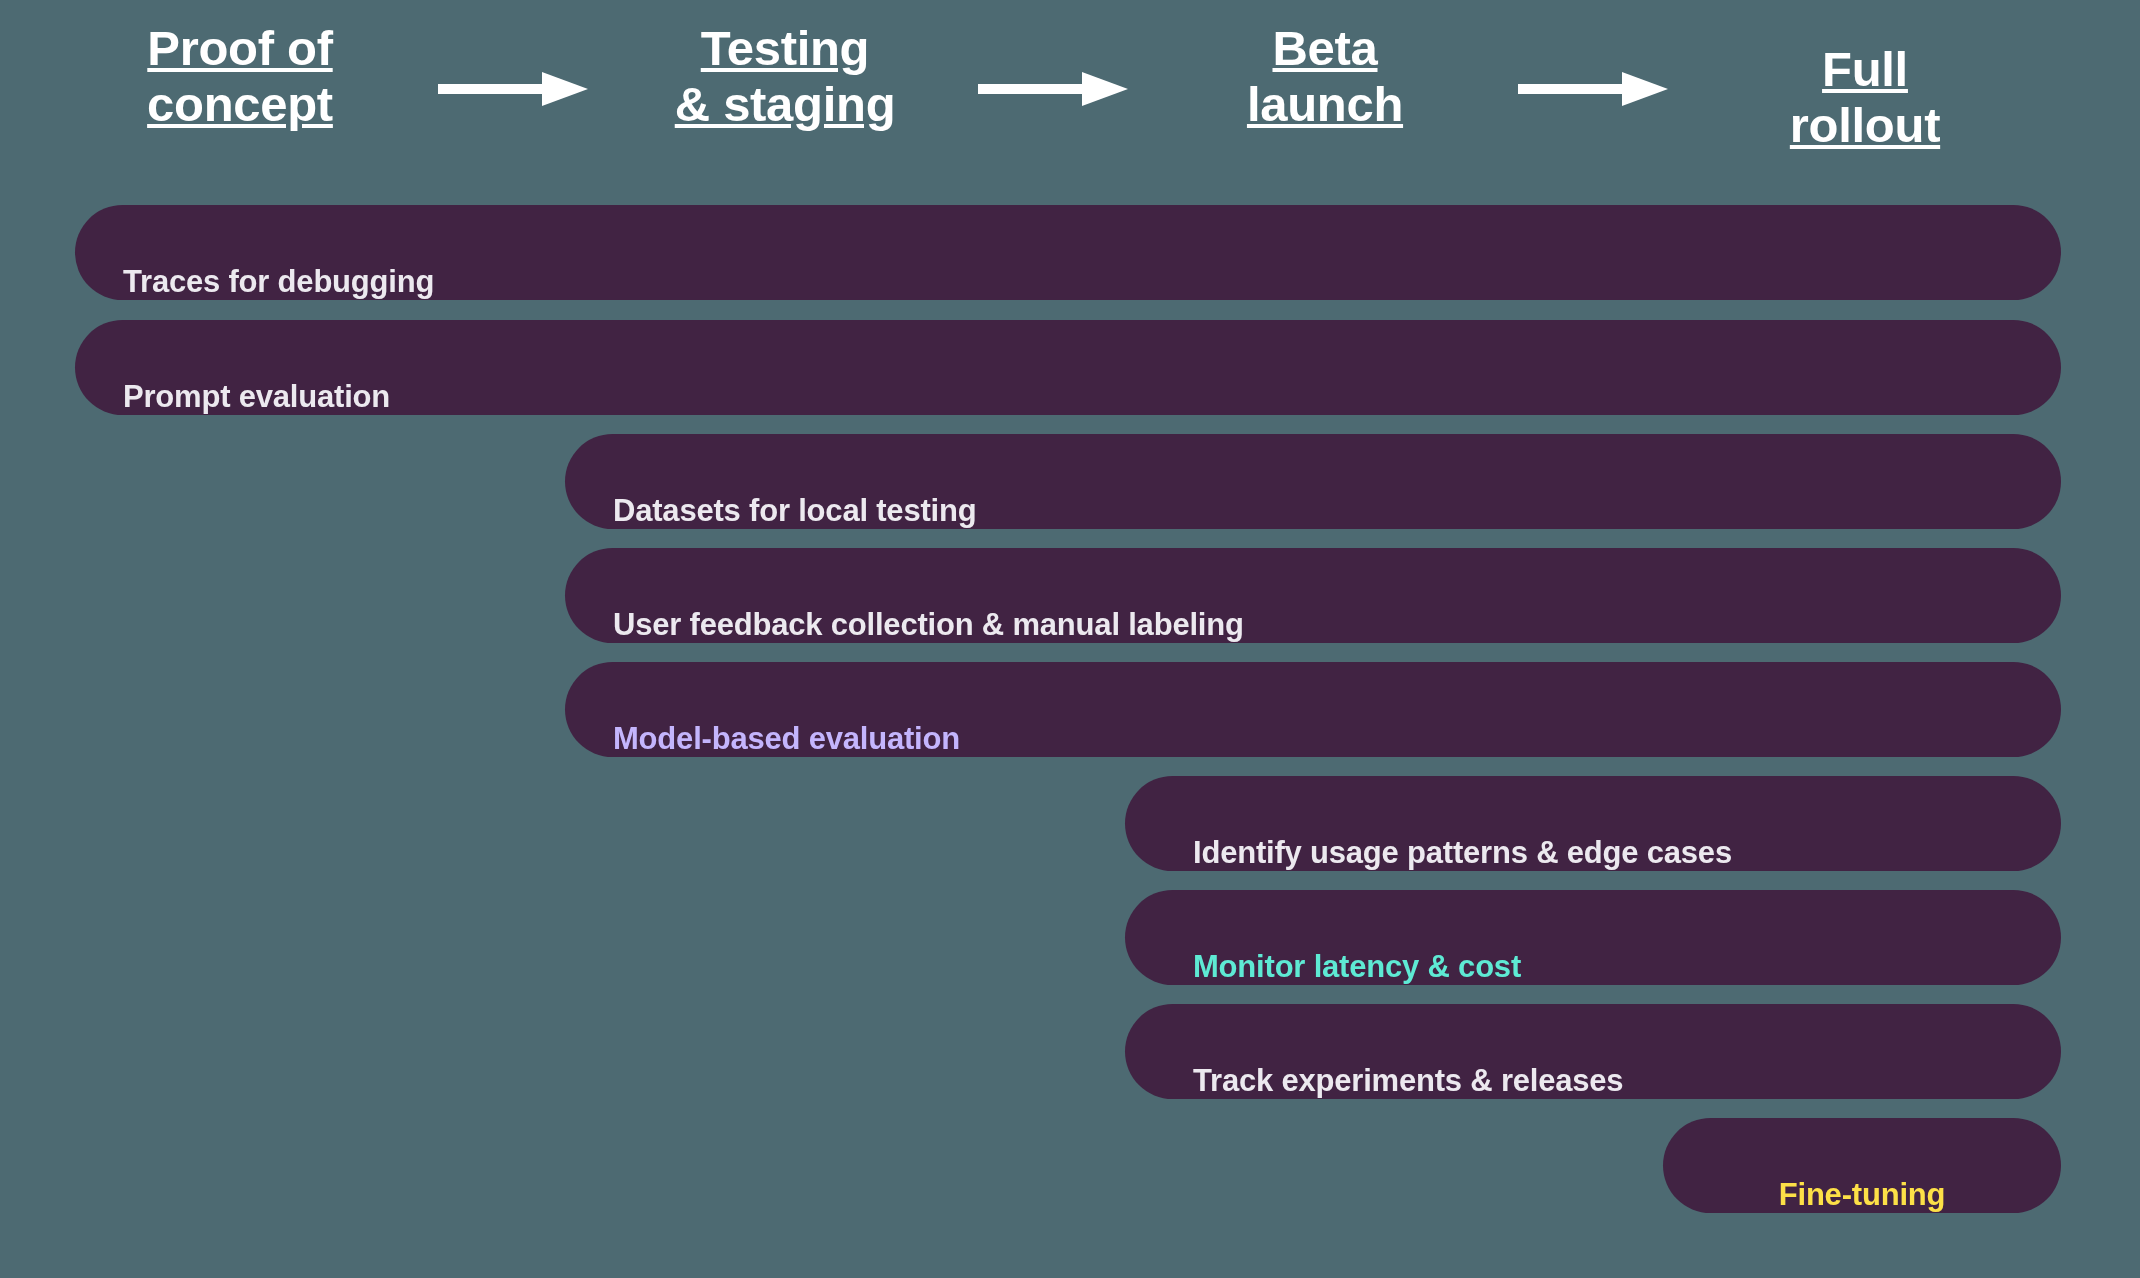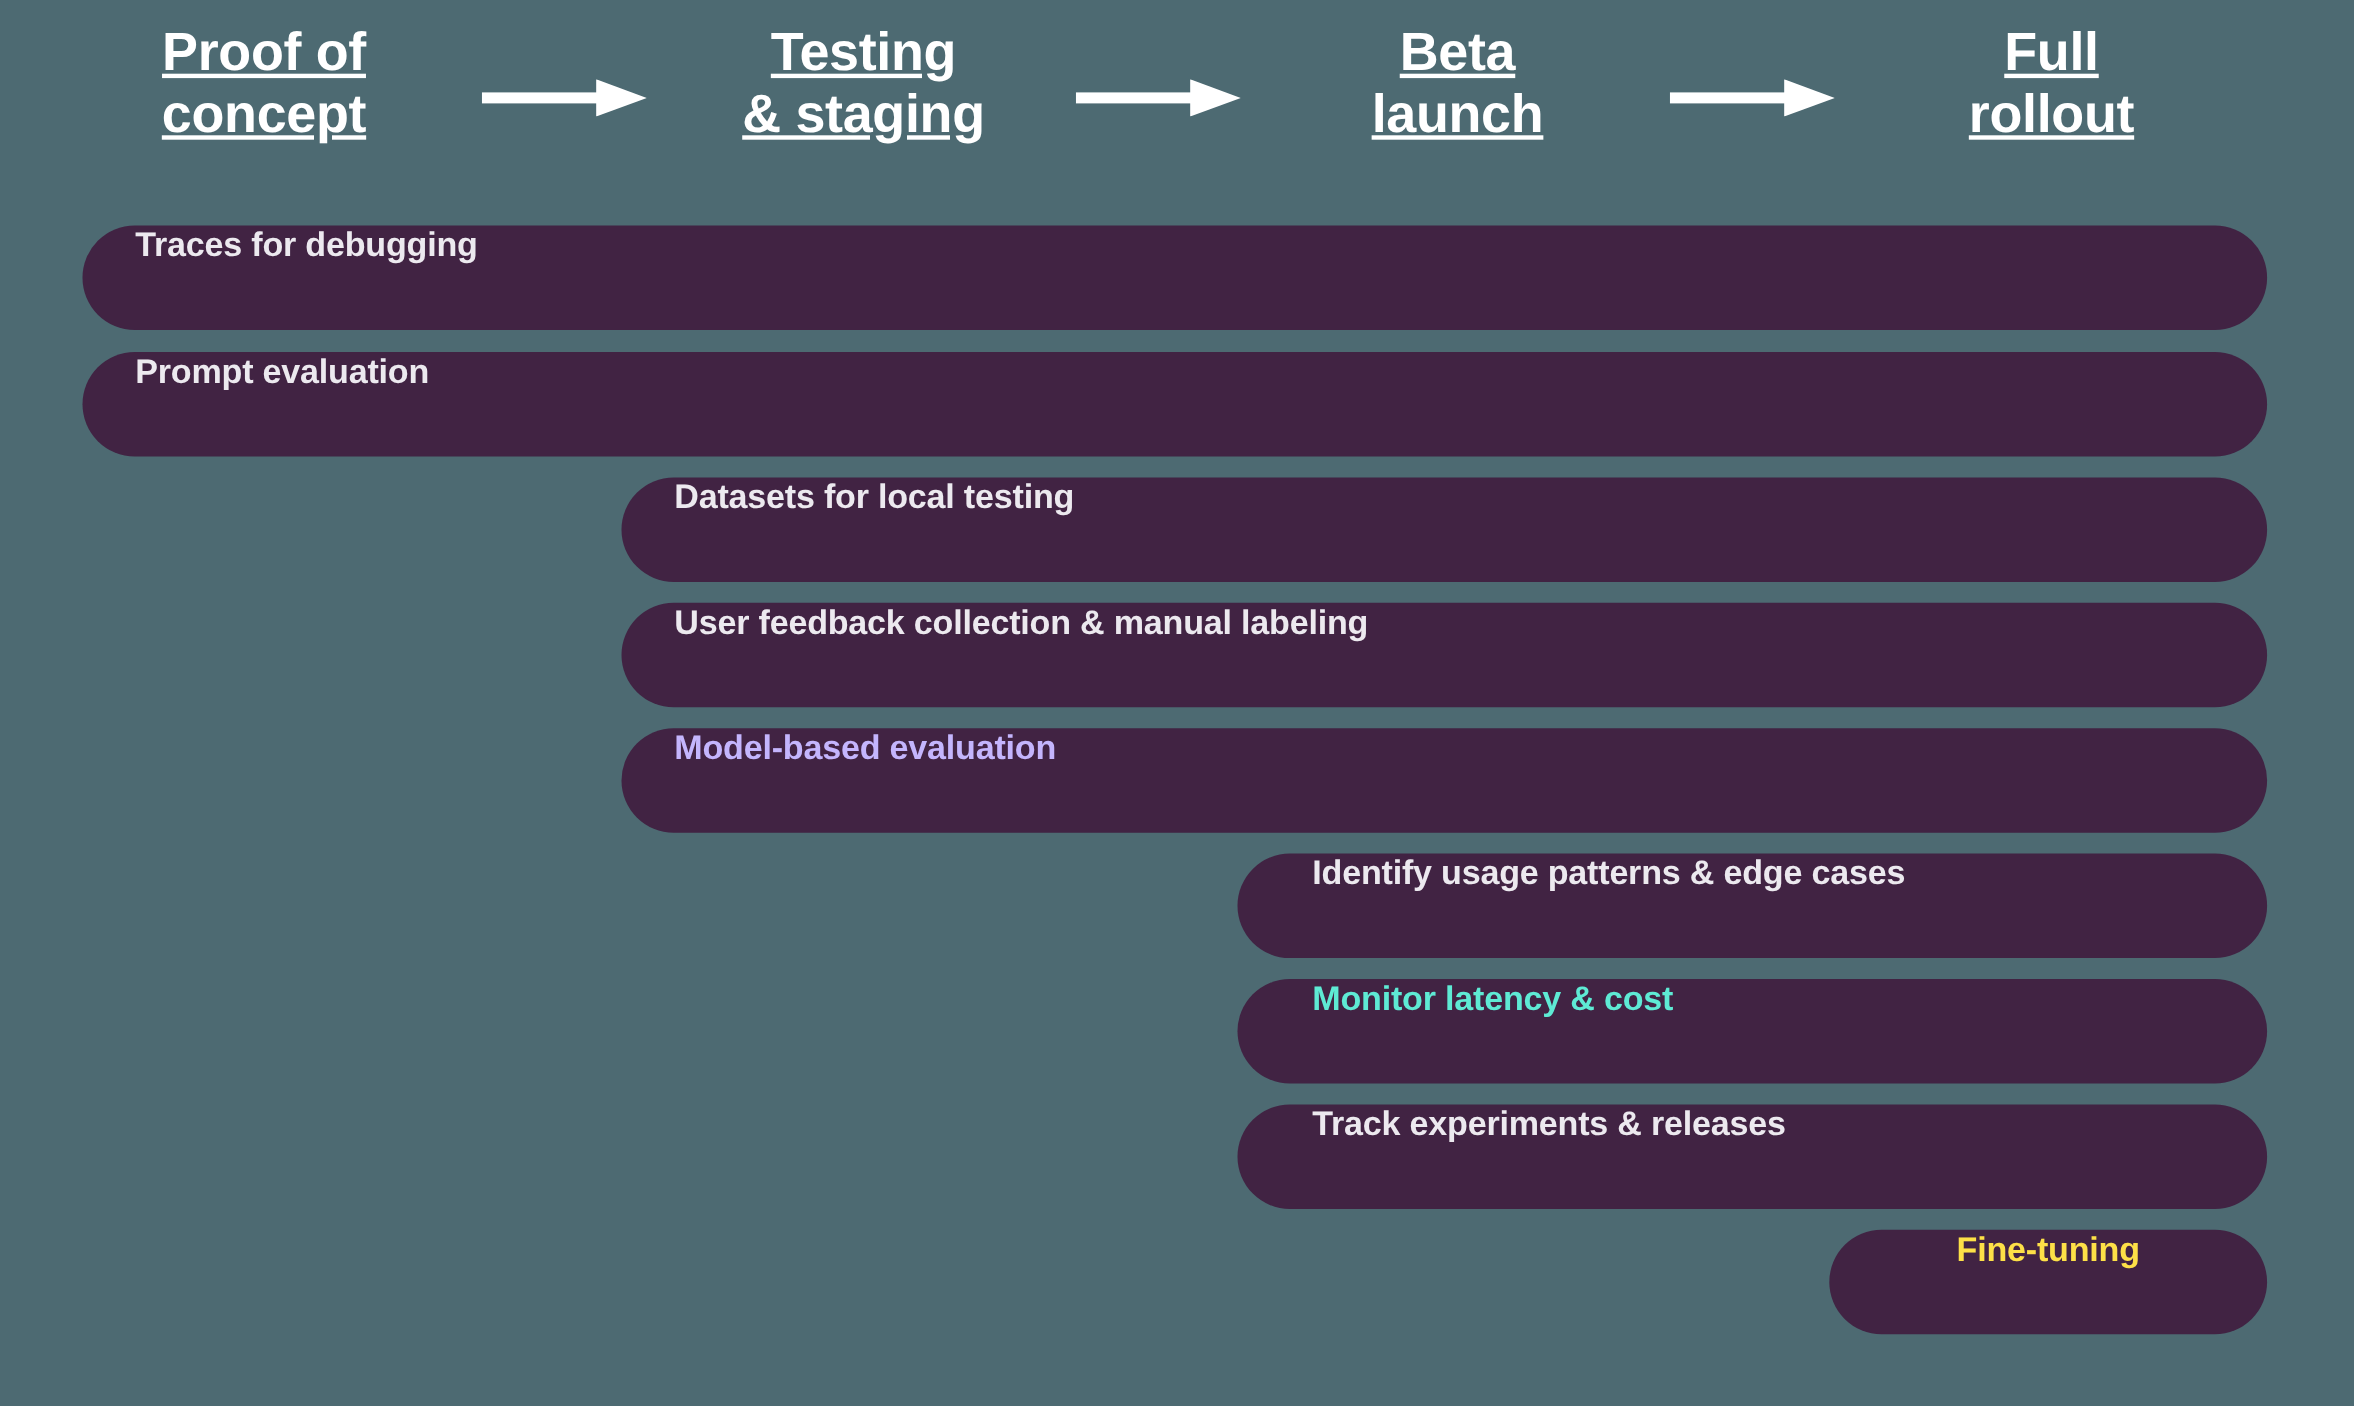--- a/index.html
+++ b/index.html
@@ -43,21 +43,21 @@
   }
   .stage-arrow svg { display: block; }
 
   
   .bar {
     position: absolute;
     height: 95px;
     background: #412343;
     border-radius: 48px;
     display: flex;
-    align-items: flex-start;
+    align-items: flex-end;
     box-sizing: border-box;
   }
   .bar-label {
     color: #ece9ef;
     font-size: 31px;
     font-weight: bold;
     letter-spacing: -0.2px;
     white-space: nowrap;
   }
   .bar.indent-0 .bar-label { padding-left: 48px; }
@@ -71,21 +71,21 @@
 
 <div id="canvas">
 
   <div id="stage-labels">
       <div class="stage-label" style="left: 70px;">Proof of
 concept</div>
       <div class="stage-label" style="left: 615px;">Testing
 &amp; staging</div>
       <div class="stage-label" style="left: 1155px;">Beta
 launch</div>
-      <div class="stage-label" style="left: 1695px;">Full
+      <div class="stage-label" style="left: 1695px; margin-top: 21px;">Full
 rollout</div>
     </div>
   <div id="stage-arrows">
       <div class="stage-arrow" style="left: 438px;">
         <svg width="150" height="34" viewBox="0 0 150 34">
           <rect x="0" y="12" width="112" height="10" fill="#ffffff"></rect>
           <polygon points="104,0 150,17 104,34" fill="#ffffff"></polygon>
         </svg>
       </div>
       <div class="stage-arrow" style="left: 978px;">

